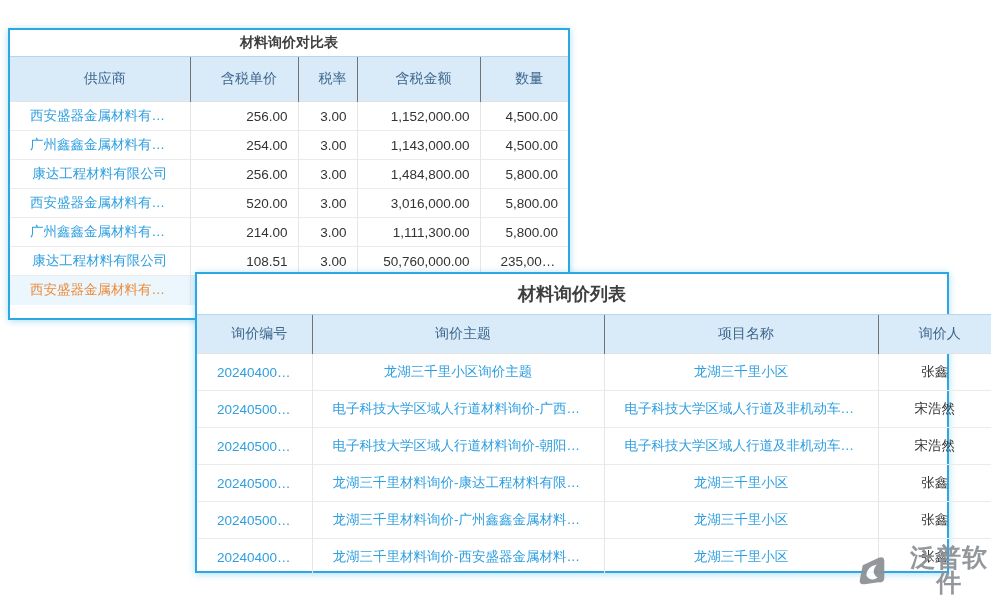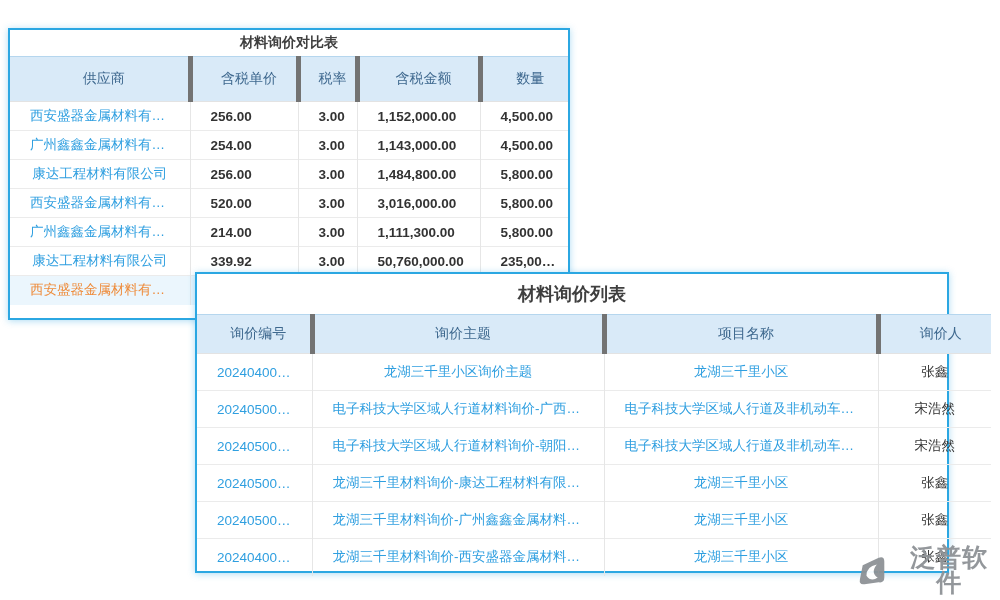--- a/index.html
+++ b/index.html
@@ -23,33 +23,33 @@
   #panel-list .panel-title{height:40px;font-size:18px;}
 
   table{border-collapse:collapse;table-layout:fixed;width:100%;}
   th{
     background:#d9eaf8;color:#3e688e;font-weight:normal;font-size:14px;
     border-top:1px solid #b5d6ee;text-align:center;
     overflow:hidden;white-space:nowrap;padding-left:11px;
   }
   #panel-compare th{height:42px;}
   #panel-list th{height:36px;}
-  th + th{border-left:5px solid #737373;}
+  th + th{border-left:1px solid #737373;}
   td + td{border-left:1px solid #e6e6e6;}
   tbody tr + tr td{border-top:1px solid #ebebeb;}
   tbody tr:first-child td{border-top:1px solid #e3e3e3;}
   td{
     font-size:13.5px;color:#333333;text-align:center;
     overflow:hidden;white-space:nowrap;text-overflow:ellipsis;
     padding:0 20px;box-sizing:border-box;
   }
   #panel-compare td{height:29px;}
   #panel-list td{height:37px;}
   td.link{color:#2F9FE0;cursor:pointer;}
-  td.num{text-align:left;padding-right:10px;color:#333333;font-weight:bold;}
+  td.num{text-align:right;padding-right:10px;color:#333333;}
   tr.highlight td{background:#ebf6fd;color:#EE8B3A;}
 
   .watermark{
     position:absolute;left:858px;top:545px;width:140px;z-index:30;
     text-align:center;opacity:.95;pointer-events:auto;
   }
   .wm-row{display:flex;align-items:center;justify-content:flex-end;gap:15px;
     color:#8E9296;font-weight:bold;font-size:25px;line-height:1;letter-spacing:1px;}
   .wm-url{color:#E24343;font-size:19px;text-decoration:underline;margin-top:1px;
     text-align:right;letter-spacing:.3px;cursor:pointer;}
@@ -109,21 +109,21 @@
         </tr>
         <tr>
           <td class="link">广州鑫鑫金属材料有限公司</td>
           <td class="num">214.00</td>
           <td class="num">3.00</td>
           <td class="num">1,111,300.00</td>
           <td class="num">5,800.00</td>
         </tr>
         <tr>
           <td class="link">康达工程材料有限公司</td>
-          <td class="num">339.92</td>
+          <td class="num">108.51</td>
           <td class="num">3.00</td>
           <td class="num">50,760,000.00</td>
           <td class="num">235,000.00</td>
         </tr>
         <tr class="highlight">
           <td>西安盛器金属材料有限公司</td>
           <td class="num"></td>
           <td class="num"></td>
           <td class="num"></td>
           <td class="num"></td>

